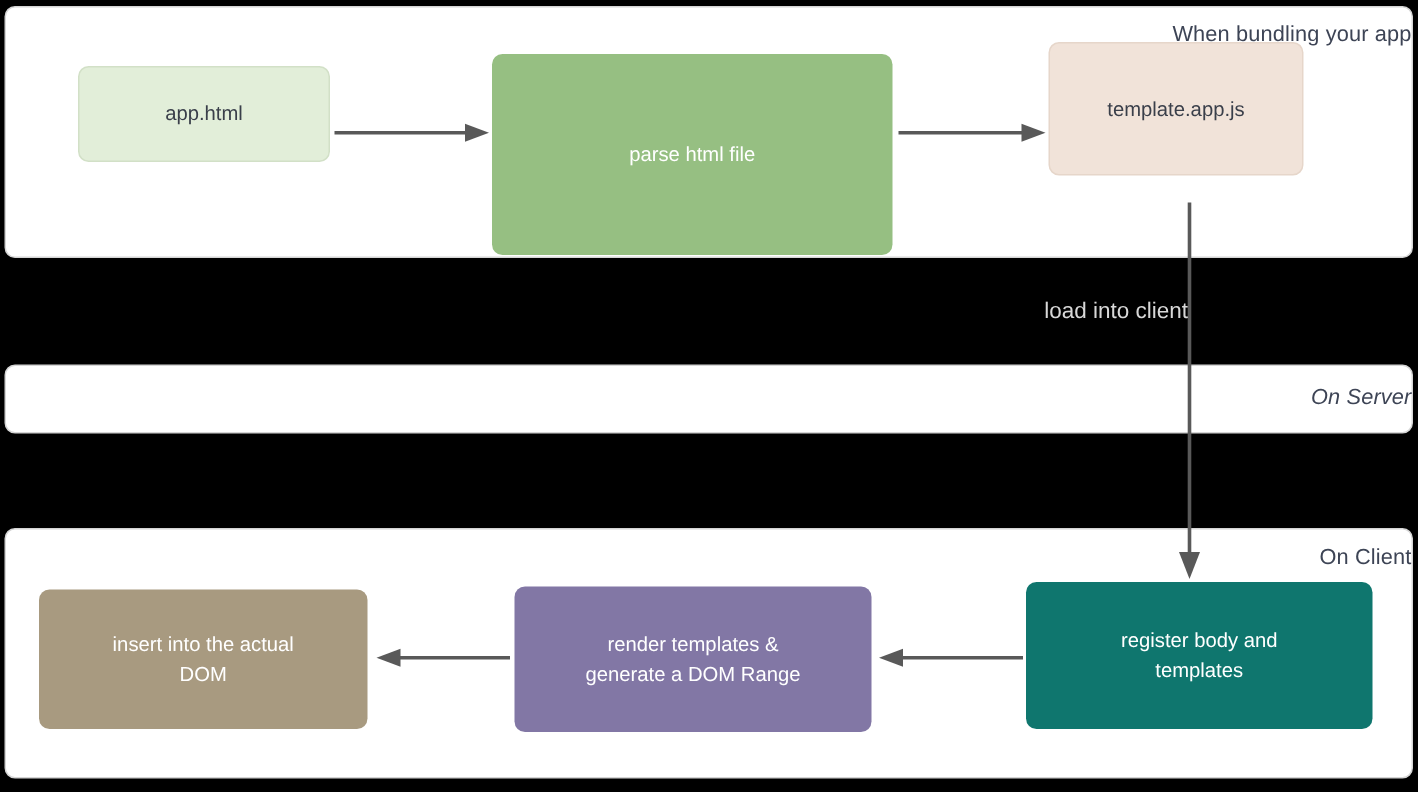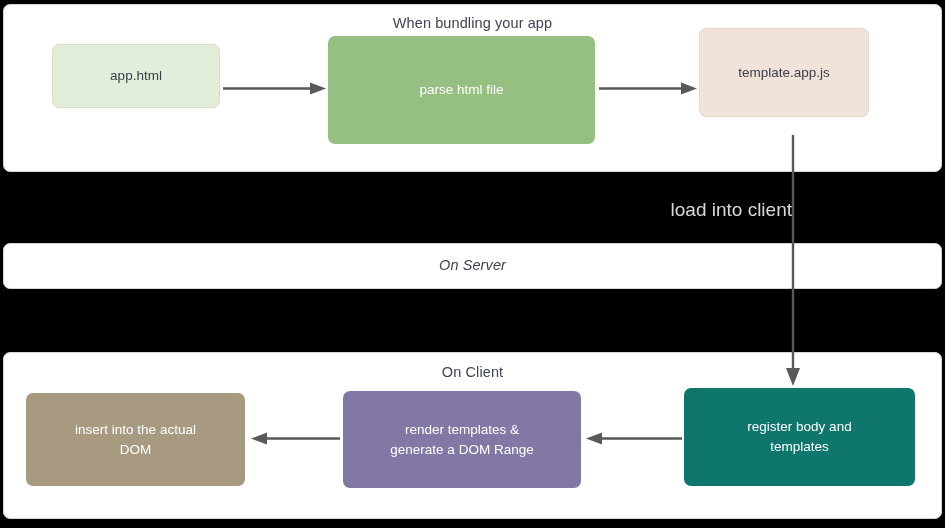--- a/index.html
+++ b/index.html
@@ -28,21 +28,21 @@
     box-sizing: border-box;
   }
   #panel-bundling { left: 3px;  top: 4px;   width: 939px; height: 168px; }
   #panel-server   { left: 3px;  top: 243px; width: 939px; height: 46px; font-style: italic;  }
   #panel-client   { left: 3px;  top: 352px; width: 939px; height: 167px; }
 
   .panel-title {
     position: absolute;
     left: 0;
     width: 100%;
-    text-align: center;
+    text-align: right;
     color: #3d4455;
     font-size: 14.5px;
     letter-spacing: .1px;
     white-space: nowrap;
   }
   #title-bundling { top: 10px; }
   #title-client   { top: 11px; }
   #title-server   { top: 13px; }
 
   
@@ -60,21 +60,21 @@
     white-space: pre-line;
   }
   .node-dark-text  { color: #3a3f4a; }
   .node-light-text { color: #ffffff; }
 
   #node-app-html {
     left: 52px; top: 44px; width: 168px; height: 64px;
     background: #e2eed9; border: 1px solid #d2e0c7;
   }
   #node-parse-html {
-    left: 328px; top: 36px; width: 267px; height: 108px;
+    left: 328px; top: 36px; width: 267px; height: 134px;
     background: #96bf82;
   }
   #node-template-js {
     left: 699px; top: 28px; width: 170px; height: 89px;
     background: #f1e3d9; border: 1px solid #e6d6ca;
   }
   #node-insert-dom {
     left: 26px; top: 393px; width: 219px; height: 93px;
     background: #a89a80;
   }
@@ -102,21 +102,21 @@
     fill: none;
   }
   .edge-head { fill: #595959; }
 
   
   #label-load-into-client {
     position: absolute;
     right: 153px;
     top: 199px;
     color: #d8d8d8;
-    font-size: 19px;
+    font-size: 15px;
     white-space: nowrap;
     text-align: right;
   }
 </style>
 </head>
 <body>
 
 <div id="stage">
 
   <div class="panel" id="panel-bundling">

